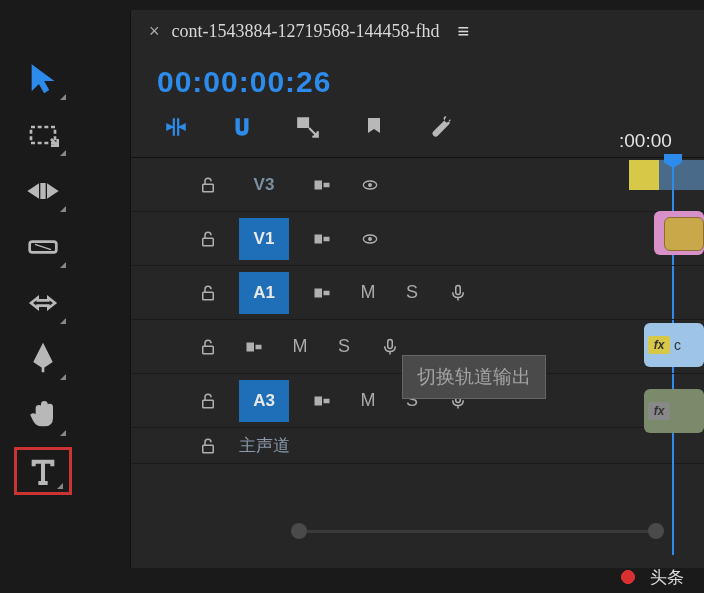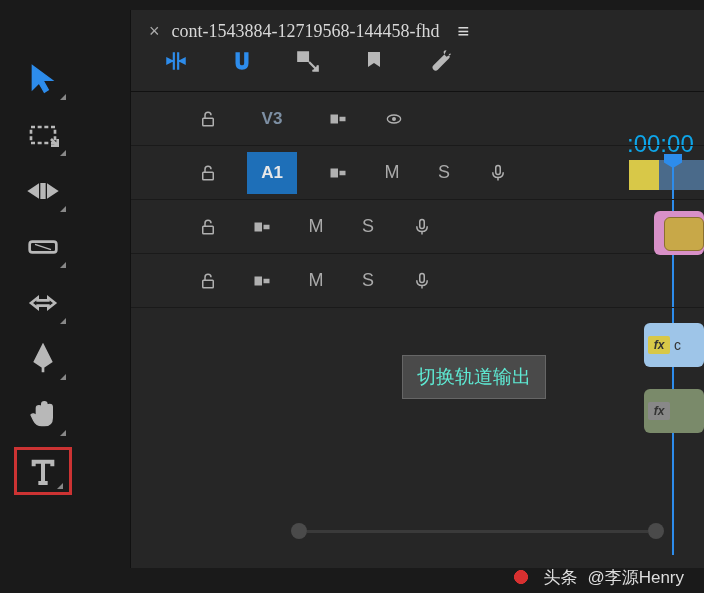--- a/index.html
+++ b/index.html
@@ -101,21 +101,21 @@
     }
     .tracks {
       border-top: 1px solid #111;
     }
     .track-row {
       height: 54px;
       display: flex;
       align-items: center;
       border-bottom: 1px solid #1a1a1a;
       padding-left: 64px;
-      gap: 26px;
+      gap: 18px;
       position: relative;
     }
     .lock-slot { width: 26px; display:flex; justify-content:center; }
     .track-label {
       width: 50px;
       height: 42px;
       display: flex;
       align-items: center;
       justify-content: center;
       font-size: 17px;
@@ -137,34 +137,34 @@
       width: 26px;
       font-size: 18px;
       color: #aaa;
       text-align: center;
     }
     .tooltip {
       position: absolute;
       left: 402px;
       top: 355px;
       background: #4a4a4a;
-      color: #5eead4;
+      color: #a3a3a3;
       font-size: 19px;
       padding: 8px 14px;
       border: 1px solid #666;
       z-index: 10;
     }
     .time-ruler {
       position: absolute;
-      right: 8px;
+      right: 16px;
       top: 120px;
       width: 75px;
       height: 30px;
-      color: #0ea5e9;
-      font-size: 24px;
+      color: #e5e5e5;
+      font-size: 19px;
       padding-left: 6px;
     }
     .ruler-band {
       position: absolute;
       right: 0;
       top: 150px;
       width: 75px;
       height: 30px;
       background: linear-gradient(to right, #d8c848 0%, #d8c848 40%, #4a6a8a 40%);
     }
@@ -294,20 +294,21 @@
     <div class="corner-mark"></div>
   </div>
 </div>
 
 <div class="timeline-panel">
   <div class="panel-header">
     <span class="close-x">×</span>
     <span class="seq-name">cont-1543884-12719568-144458-fhd</span>
     <span class="menu-icon">≡</span>
   </div>
+  <div class="timecode">00:00:00:26</div>
 
   <div class="timeline-tools">
     <div class="tl-tool">
         <svg viewBox="0 0 24 24" width="26" height="26" fill="#2d8ceb">
           <path d="M10 4 L10 20 M14 4 L14 20 M4 10 L8 12 L4 14 Z M20 10 L16 12 L20 14 Z" stroke="#2d8ceb" stroke-width="2"></path>
         </svg>
       </div>
     <div class="tl-tool">
         <svg viewBox="0 0 24 24" width="26" height="26" fill="#2d8ceb">
           <path d="M6 4 L6 14 Q6 20 12 20 Q18 20 18 14 L18 4 L14 4 L14 14 Q14 16 12 16 Q10 16 10 14 L10 4 Z"></path>
@@ -352,35 +353,56 @@
         </span>
       <span class="track-btn">
           <svg width="24" height="16" viewBox="0 0 24 24" fill="#b0b0b0">
             <ellipse cx="12" cy="12" rx="10" ry="6" fill="none" stroke="#b0b0b0" stroke-width="2"></ellipse>
             <circle cx="12" cy="12" r="3"></circle>
           </svg>
         </span>
     </div>
 
 
-
     <div class="track-row">
       <span class="lock-slot">
           <svg width="18" height="20" viewBox="0 0 24 24" fill="none" stroke="#b0b0b0" stroke-width="2">
             <rect x="5" y="11" width="14" height="10" rx="1"></rect>
             <path d="M8 11 L8 7 Q8 3 12 3 Q16 3 16 7"></path>
           </svg>
         </span>
-      <span class="track-label active">A1</span>
+      <span class="track-label active">V1</span>
       <span class="track-btn">
           <svg width="22" height="18" viewBox="0 0 24 24" fill="#b0b0b0">
             <rect x="2" y="6" width="10" height="12"></rect>
             <rect x="14" y="9" width="8" height="6"></rect>
           </svg>
         </span>
+      <span class="track-btn">
+          <svg width="24" height="16" viewBox="0 0 24 24" fill="#b0b0b0">
+            <ellipse cx="12" cy="12" rx="10" ry="6" fill="none" stroke="#b0b0b0" stroke-width="2"></ellipse>
+            <circle cx="12" cy="12" r="3"></circle>
+          </svg>
+        </span>
+    </div>
+
+    <div class="track-row">
+      <span class="lock-slot">
+          <svg width="18" height="20" viewBox="0 0 24 24" fill="none" stroke="#b0b0b0" stroke-width="2">
+            <rect x="5" y="11" width="14" height="10" rx="1"></rect>
+            <path d="M8 11 L8 7 Q8 3 12 3 Q16 3 16 7"></path>
+          </svg>
+        </span>
+      <span class="track-label active">A1</span>
+      <span class="track-btn">
+          <svg width="22" height="18" viewBox="0 0 24 24" fill="#b0b0b0">
+            <rect x="2" y="6" width="10" height="12"></rect>
+            <rect x="14" y="9" width="8" height="6"></rect>
+          </svg>
+        </span>
       <span class="ms-btn">M</span>
       <span class="ms-btn">S</span>
       <span class="track-btn">
           <svg width="18" height="22" viewBox="0 0 24 24" fill="none" stroke="#b0b0b0" stroke-width="2">
             <rect x="9" y="2" width="6" height="12" rx="3"></rect>
             <path d="M5 11 Q5 18 12 18 Q19 18 19 11 M12 18 L12 22"></path>
           </svg>
         </span>
     </div>
 
@@ -407,36 +429,46 @@
         </span>
     </div>
 
     <div class="track-row">
       <span class="lock-slot">
           <svg width="18" height="20" viewBox="0 0 24 24" fill="none" stroke="#b0b0b0" stroke-width="2">
             <rect x="5" y="11" width="14" height="10" rx="1"></rect>
             <path d="M8 11 L8 7 Q8 3 12 3 Q16 3 16 7"></path>
           </svg>
         </span>
+      <span class="track-label active">A3</span>
       <span class="track-btn">
           <svg width="22" height="18" viewBox="0 0 24 24" fill="#b0b0b0">
             <rect x="2" y="6" width="10" height="12"></rect>
             <rect x="14" y="9" width="8" height="6"></rect>
           </svg>
         </span>
       <span class="ms-btn">M</span>
       <span class="ms-btn">S</span>
       <span class="track-btn">
           <svg width="18" height="22" viewBox="0 0 24 24" fill="none" stroke="#b0b0b0" stroke-width="2">
             <rect x="9" y="2" width="6" height="12" rx="3"></rect>
             <path d="M5 11 Q5 18 12 18 Q19 18 19 11 M12 18 L12 22"></path>
           </svg>
         </span>
     </div>
 
+    <div class="master-row">
+      <span class="lock-slot">
+          <svg width="18" height="20" viewBox="0 0 24 24" fill="none" stroke="#b0b0b0" stroke-width="2">
+            <rect x="5" y="11" width="14" height="10" rx="1"></rect>
+            <path d="M8 11 L8 7 Q8 3 12 3 Q16 3 16 7"></path>
+          </svg>
+        </span>
+      <span style="color:#8a9aaa;font-size:17px;">主声道</span>
+    </div>
   </div>
 
   <div class="clip pink"></div>
   <div class="clip yellow-tag"></div>
   <div class="clip v1">
     <span class="fx-badge">fx</span>
     <span style="color:#333;font-size:14px;margin-left:4px;">c</span>
   </div>
   <div class="clip a1">
     <span class="fx-badge gray">fx</span>
@@ -447,14 +479,13 @@
     <div class="scroll-track"></div>
     <div class="scroll-thumb"></div>
   </div>
 </div>
 
 <div class="tooltip">切换轨道输出</div>
 
 <div class="attribution">
   <span class="attr-logo"></span>
   <span>头条</span>
-  <span>@李源Henry</span>
 </div>
 
 </body></html>

